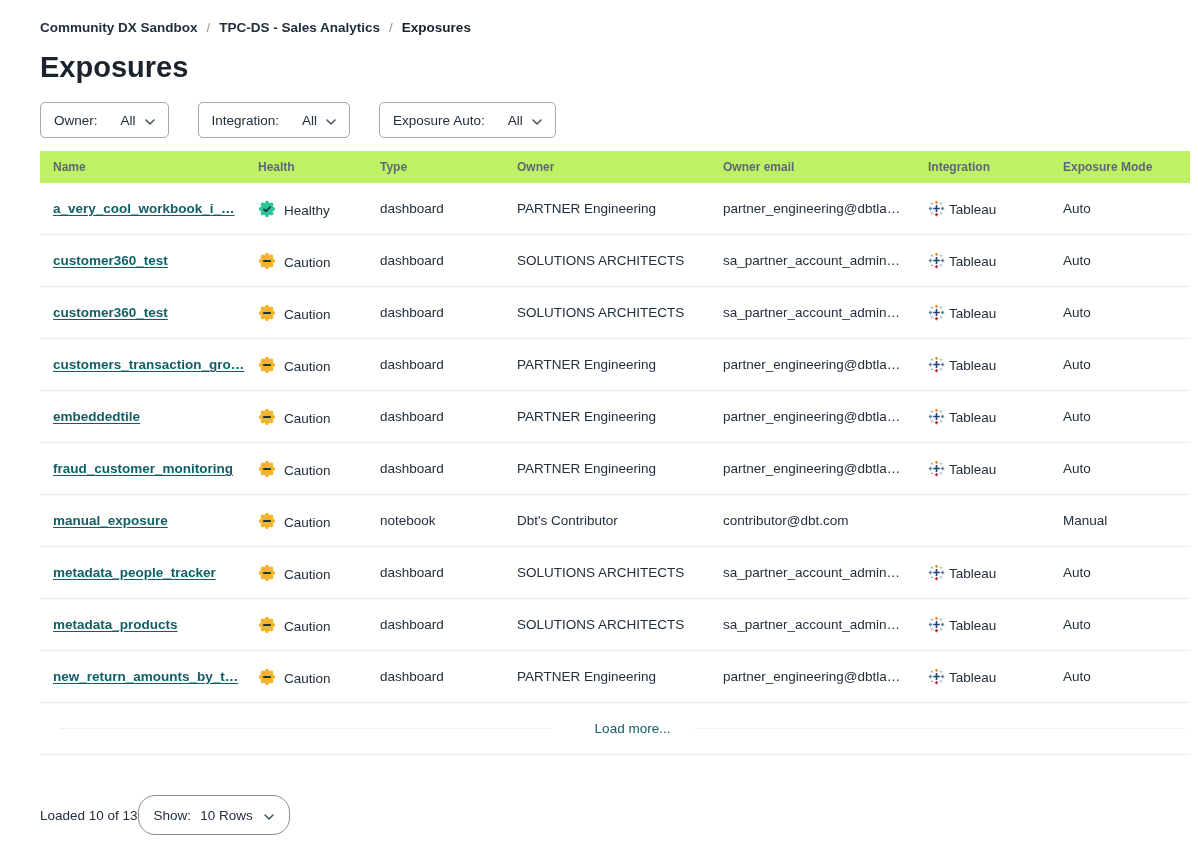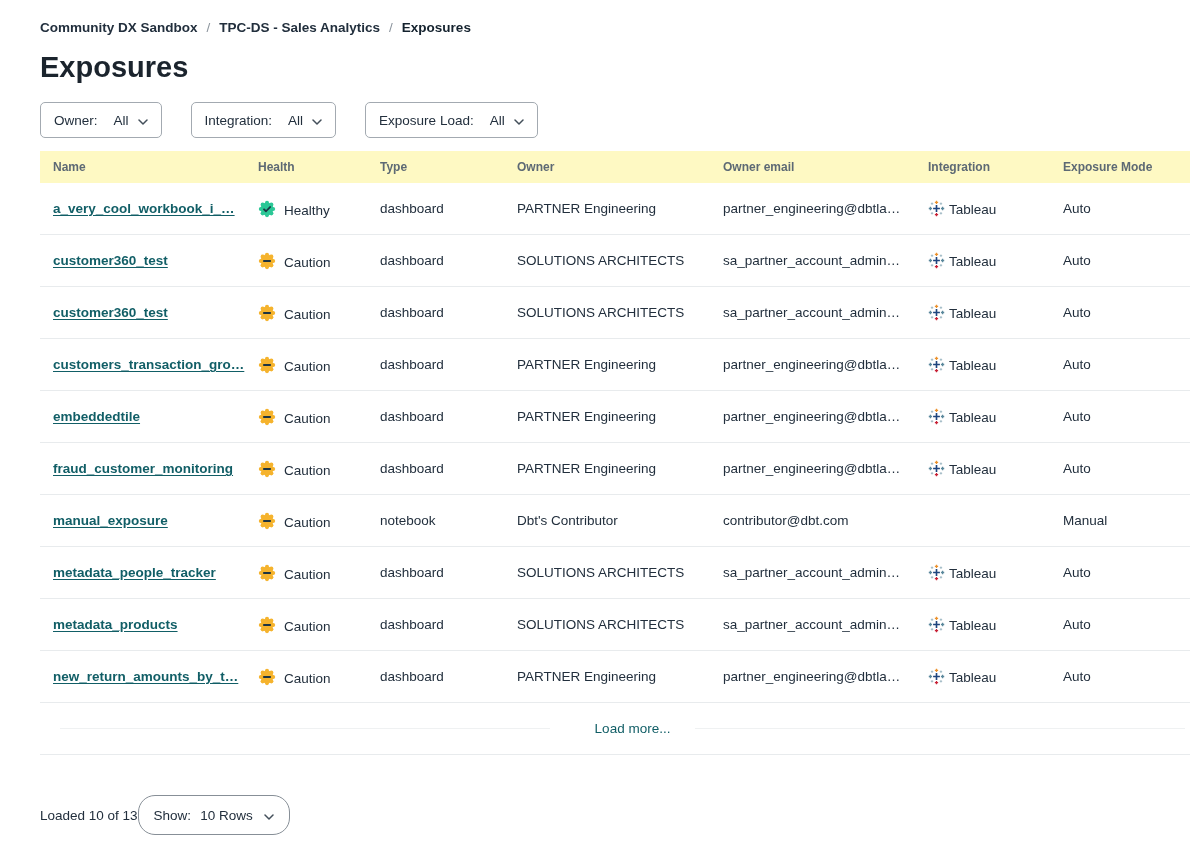--- a/index.html
+++ b/index.html
@@ -22,31 +22,31 @@
   .page-title { font-size: 29px; font-weight: 600; color: #1b242d; margin: 16px 0 18px; }
 
   
   .filters { display: flex; gap: 29px; margin-bottom: 13px; }
   .filter-btn {
     display: inline-flex; align-items: center; gap: 7px;
     height: 36px; padding: 0 13px;
     background: #fff; border: 1px solid #a3aab1; border-radius: 5px;
     font-family: inherit; font-size: 13.5px; color: #222f3d; cursor: pointer;
   }
-  .filter-btn .fv { margin-left: 9px; }
+  .filter-btn .fv { margin-left: 16px; }
   .chev { color: #434f5a; display: inline-block; margin-left: 2px; }
 
   
   .table { width: 1150px; }
   .thead, .tr {
     display: grid;
     grid-template-columns: 205px 122px 137px 206px 205px 135px 1fr;
     align-items: center;
   }
-  .thead { background: #fef9c3; height: 32px; font-size: 12px; color: #5d6974; font-weight: 600; }
+  .thead { background: #bef264; height: 32px; font-size: 12px; color: #5d6974; font-weight: 600; }
   .th, .td { padding-left: 13px; white-space: nowrap; overflow: hidden; }
   .tr { height: 52px; border-bottom: 1px solid #e8ebed; font-size: 13.5px; color: #222f3d; }
   .name-link {
     color: var(--accent, #115e66); font-weight: 700;
     text-decoration: underline; text-underline-offset: 2px; cursor: pointer;
   }
   .td-health, .td-integration { display: flex; align-items: flex-end; gap: 8px; }
   .td-integration { gap: 4px; }
   .badge { flex: 0 0 auto; }
   .badge.healthy .seal { fill: var(--healthy, #2bc796); }
@@ -94,21 +94,21 @@
           </svg></span>
     </button>
     <button class="filter-btn">
       <span>Integration:</span>
         <span class="fv">All</span>
       <span class="chev"><svg width="10" height="6" viewBox="0 0 10 6">
             <path d="M1 1l4 4 4-4" fill="none" stroke="currentColor" stroke-width="1.5" stroke-linecap="round" stroke-linejoin="round"></path>
           </svg></span>
     </button>
     <button class="filter-btn">
-      <span>Exposure Load:</span>
+      <span>Exposure Auto:</span>
         <span class="fv">All</span>
       <span class="chev"><svg width="10" height="6" viewBox="0 0 10 6">
             <path d="M1 1l4 4 4-4" fill="none" stroke="currentColor" stroke-width="1.5" stroke-linecap="round" stroke-linejoin="round"></path>
           </svg></span>
     </button>
   </div>
 
   <div class="table">
     <div class="thead">
       <div class="th">Name</div>

